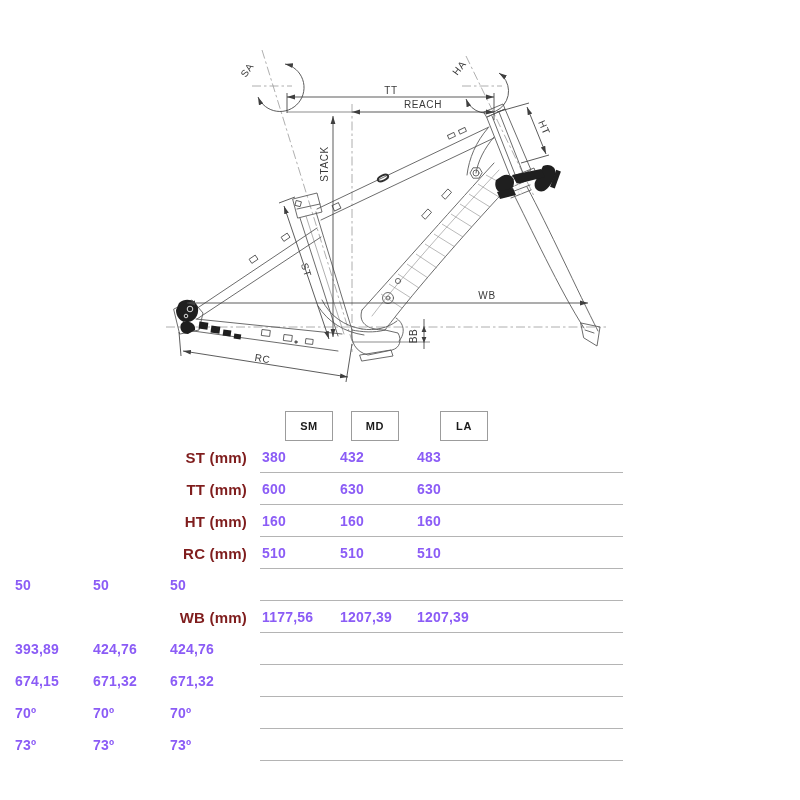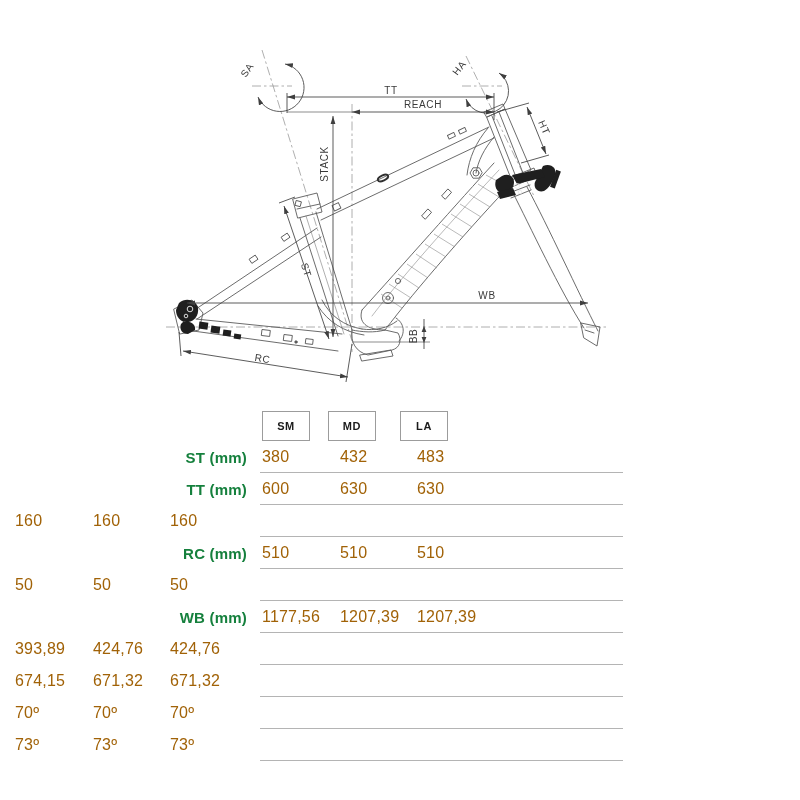--- a/index.html
+++ b/index.html
@@ -3,26 +3,26 @@
 <meta charset="utf-8">
 <style>
   html,body{margin:0;padding:0;background:#fff;}
   .stage{position:relative;width:800px;height:800px;background:#ffffff;overflow:hidden;
          font-family:"Liberation Sans",sans-serif;}
   .diagram-svg{position:absolute;top:0;left:0;}
   .dim-label{font-family:"Liberation Sans",sans-serif;font-size:10px;fill:#3a3a3a;letter-spacing:.6px;}
   .geo-table{position:absolute;top:0;left:0;width:800px;height:800px;}
   .col-head{position:absolute;top:411px;width:46px;height:28px;border:1px solid #9c9c9c;
             display:flex;align-items:center;justify-content:center;
-            font-size:11px;font-weight:bold;letter-spacing:.6px;color:#1b1b1b;background:#fff;}
+            font-size:11px;font-weight:bold;letter-spacing:.6px;color:#1b1b1b;background:#fff;margin-left:23px;}
   .rows{position:absolute;top:441px;left:0;width:800px;}
   .row{position:relative;display:flex;align-items:center;height:32px;}
   .row::after{content:"";position:absolute;left:260px;width:363px;bottom:0;border-bottom:1px solid #b4b4b4;}
-  .lbl{width:247px;text-align:right;font-weight:bold;font-size:15px;color:#15803d;letter-spacing:.2px;}
-  .val{width:77px;font-size:16px;color:#a16207;letter-spacing:.2px;}
+  .lbl{width:247px;text-align:right;font-weight:bold;font-size:15px;color:#7f1d1d;letter-spacing:.2px;}
+  .val{width:77px;font-size:14px;color:#8b5cf6;letter-spacing:.2px;font-weight:bold;}
   .v1{margin-left:15px;width:78px;}
 </style>
 </head>
 <body>
 
 <div class="stage">
 
   <svg class="diagram-svg" width="800" height="400" viewBox="0 0 800 400">
     <defs>
       <marker id="arw" viewBox="0 0 10 10" refX="10" refY="5" markerWidth="8" markerHeight="8" markerUnits="userSpaceOnUse" orient="auto-start-reverse">
@@ -208,37 +208,38 @@
       <text class="dim-label" x="417" y="336" transform="rotate(-90 417 336)">BB</text>
       <text class="dim-label" x="262" y="362" transform="rotate(9 262 362)">RC</text>
       <text class="dim-label" x="250" y="72" transform="rotate(-55 250 72)">SA</text>
       <text class="dim-label" x="462" y="70" transform="rotate(-52 462 70)">HA</text>
     </g>
   </svg>
 
   <div class="geo-table">
     <div class="col-head" style="left:262px">SM</div>
     <div class="col-head" style="left:328px">MD</div>
-    <div class="col-head" style="left:400px">LA</div>
+    <div class="col-head" style="left:417px">LA</div>
     <div class="rows" id="rows">
   <div class="row">
     <div class="lbl">ST (mm)</div>
     <div class="val v1">380</div>
     <div class="val">432</div>
     <div class="val">483</div>
   </div>
 
   <div class="row">
     <div class="lbl">TT (mm)</div>
     <div class="val v1">600</div>
     <div class="val">630</div>
     <div class="val">630</div>
   </div>
 
   <div class="row">
+    <div class="lbl">HT (mm)</div>
     <div class="val v1">160</div>
     <div class="val">160</div>
     <div class="val">160</div>
   </div>
 
   <div class="row">
     <div class="lbl">RC (mm)</div>
     <div class="val v1">510</div>
     <div class="val">510</div>
     <div class="val">510</div>

